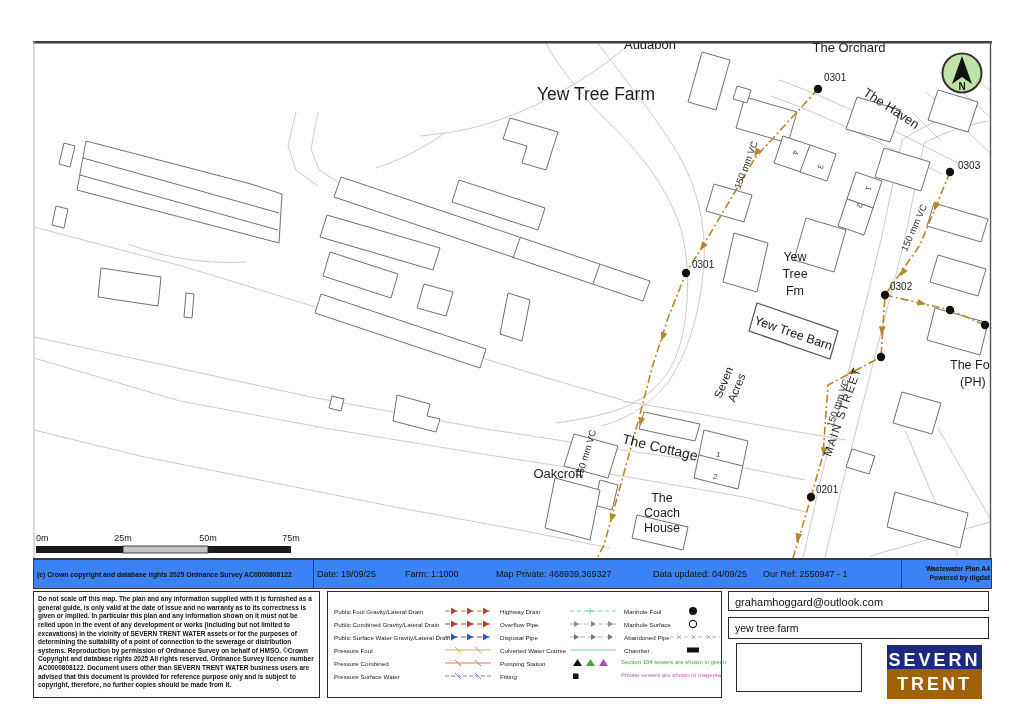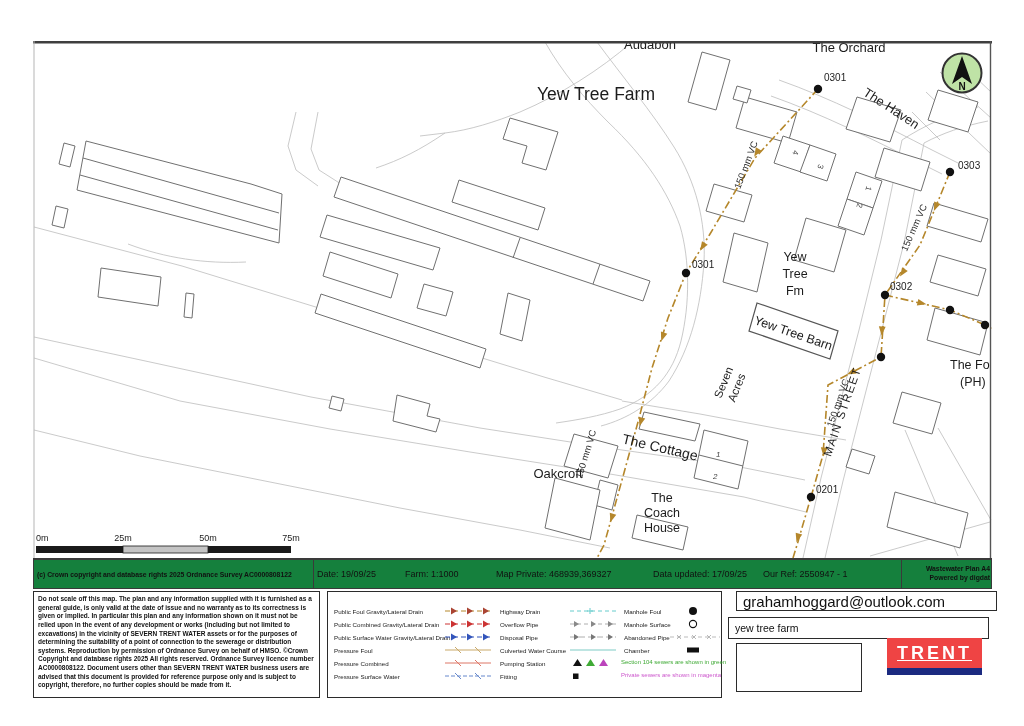--- a/index.html
+++ b/index.html
@@ -2,45 +2,45 @@
 <html><head>
 <meta charset="utf-8">
 <style>
   html,body{margin:0;padding:0;background:#fff;}
   #sheet{position:relative;width:1024px;height:726px;background:#fff;
          font-family:"Liberation Sans",sans-serif;overflow:hidden;border-radius:11px;}
   svg text{font-family:"Liberation Sans",sans-serif;}
   
   #footerbar{position:absolute;left:33px;top:558px;width:957px;height:28px;
     border-top:2px solid #3a3a3a;border-bottom:1.5px solid #3a3a3a;
-    border-left:1px solid #3a3a3a;border-right:1px solid #3a3a3a;background:#15803d;}
+    border-left:1px solid #3a3a3a;border-right:1px solid #3a3a3a;background:#3b82f6;}
   .fdiv{position:absolute;top:0;width:1px;height:100%;background:#3a3a3a;}
   .fcell{position:absolute;top:0;height:100%;display:flex;align-items:center;
     font-size:9px;color:#111;white-space:nowrap;}
   #f-copy{left:0;width:279px;padding-left:3px;font-size:6.8px;font-weight:600;}
   #f-right{left:868px;width:88px;flex-direction:column;justify-content:center;
     align-items:flex-end;padding-right:3px;font-size:6.8px;font-weight:700;line-height:1.3;}
   
   .bbox{position:absolute;border:1px solid #2b2b2b;background:#fff;box-sizing:border-box;}
   #disclaimer{left:33px;top:591px;width:287px;height:107px;padding:3px 4px;
     font-size:6.5px;line-height:1.33;color:#111;font-weight:600;}
   #legendbox{left:327px;top:591px;width:395px;height:107px;font-size:6.2px;color:#222;}
   .lgrow{position:absolute;height:10px;display:flex;align-items:center;white-space:nowrap;}
   .lgsym{position:absolute;height:10px;}
   .lgnote{position:absolute;left:293px;font-size:6px;white-space:nowrap;}
   #emailbox{left:728px;top:591px;width:261px;height:20px;line-height:20px;
-    padding-left:6px;font-size:15px;color:#111;margin-left:8px;}
+    padding-left:6px;font-size:11px;color:#111;}
   #sitebox{left:728px;top:617px;width:261px;height:22px;line-height:20px;
     padding-left:6px;font-size:10.5px;color:#111;}
   #emptybox{left:736px;top:643px;width:126px;height:49px;}
   .logobar{position:absolute;left:887px;width:95px;height:30px;color:#fff;
     font-weight:700;font-size:18px;letter-spacing:3px;display:flex;
     align-items:center;justify-content:center;}
   #logo-top{top:645px;background:#1b2a80;}
-  #logo-bottom{top:638px;background:#ef4444;text-decoration:underline;}
+  #logo-bottom{top:669px;background:#a16207;}
 </style>
 </head>
 <body>
 
 <div id="sheet">
 
   <svg style="position:absolute;left:33px;top:41px;" width="959" height="517" viewBox="33 41 959 517">
 
     <g fill="none" stroke="#bdbdbd" stroke-width="0.8">
       <path d="M34,227 L182,266 L420,339 L544,377 L622,400"></path>
@@ -219,21 +219,21 @@
       <path d="M990.5,41 L990.5,558" stroke="#555" stroke-width="1.4" fill="none"></path>
     </g>
   </svg>
 
   <div id="footerbar">
     <div class="fcell" id="f-copy">(c) Crown copyright and database rights 2025 Ordnance Survey AC0000808122</div>
     <div class="fdiv" style="left:279px"></div>
     <div class="fcell" style="left:283px">Date: 19/09/25</div>
     <div class="fcell" style="left:371px">Farm: 1:1000</div>
     <div class="fcell" style="left:462px">Map Private: 468939,369327</div>
-    <div class="fcell" style="left:619px">Data updated: 17/09/25</div>
+    <div class="fcell" style="left:619px">Data updated: 04/09/25</div>
     <div class="fcell" style="left:729px">Our Ref: 2550947 - 1</div>
     <div class="fdiv" style="left:867px"></div>
     <div class="fcell" id="f-right">
       <span>Wastewater Plan A4</span>
       <span>Powered by digdat</span>
     </div>
   </div>
 
   <div class="bbox" id="disclaimer">Do not scale off this map. The plan and any information supplied with it is furnished as a general guide, is only valid at the date of issue and no warranty as to its correctness is given or implied. In particular this plan and any information shown on it must not be relied upon in the event of any development or works (including but not limited to excavations) in the vicinity of SEVERN TRENT WATER assets or for the purposes of determining the suitability of a point of connection to the sewerage or distribution systems. Reproduction by permission of Ordnance Survey on behalf of HMSO. ©Crown Copyright and database rights 2025  All rights reserved. Ordnance Survey licence number AC0000808122. Document users other than SEVERN TRENT WATER business users are advised that this document is provided for reference purpose only and is subject to copyright, therefore, no further copies should be made from it.</div>
 

